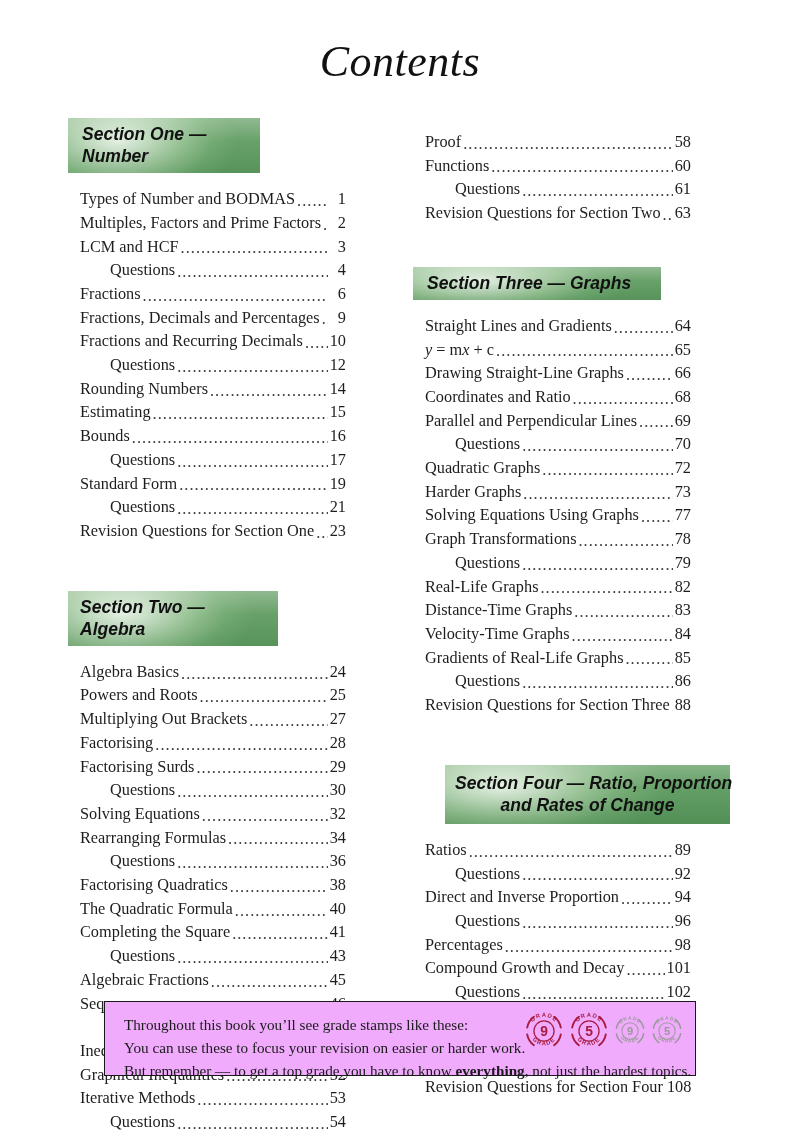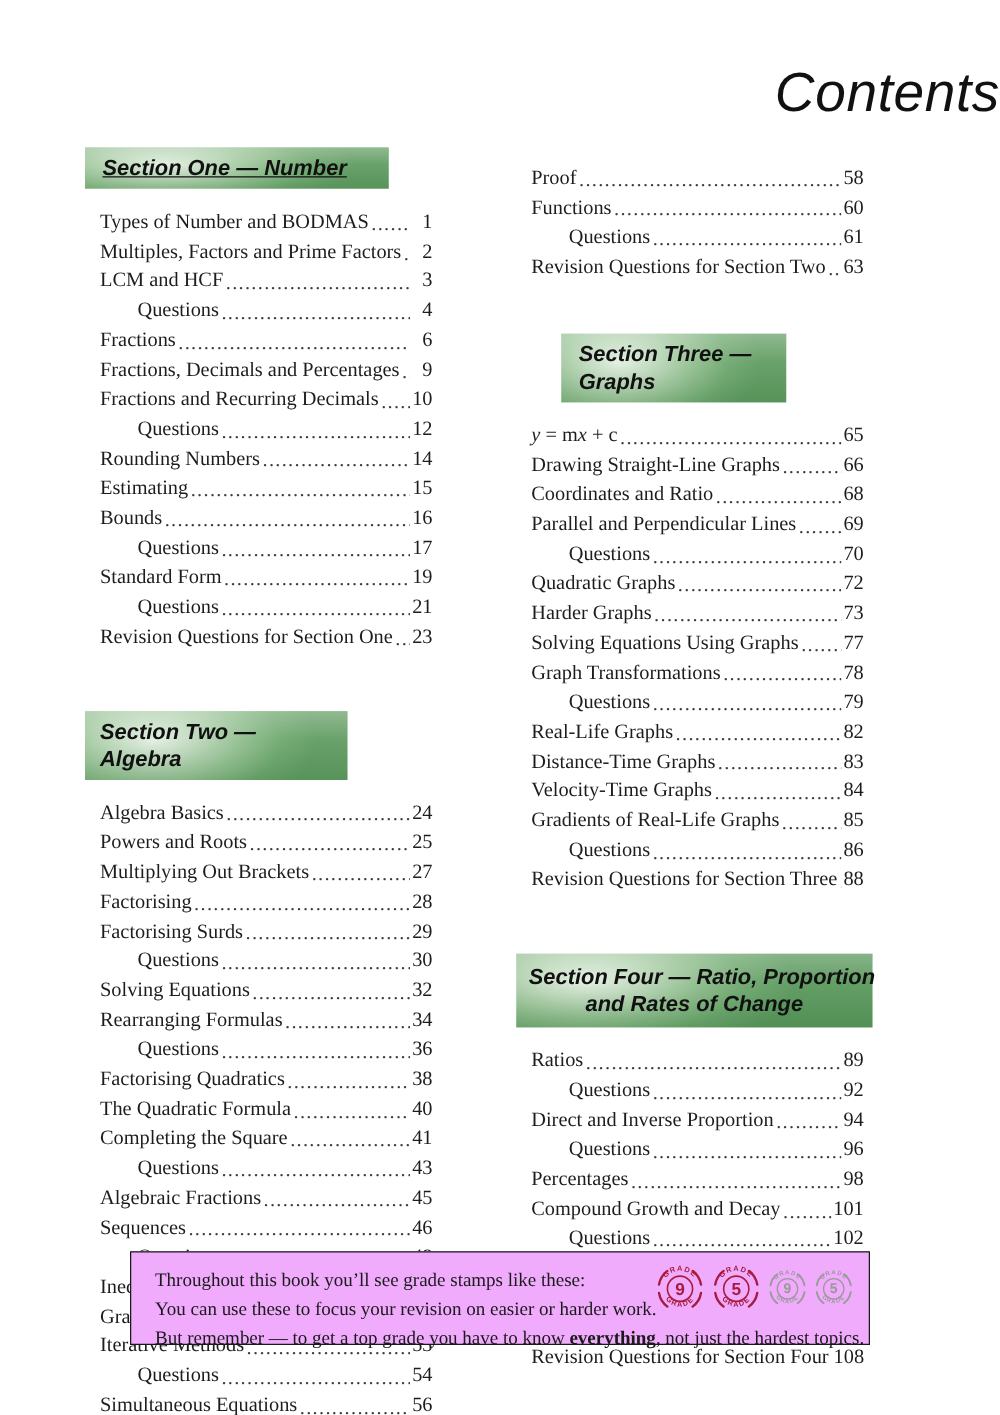--- a/index.html
+++ b/index.html
@@ -12,29 +12,29 @@
     width: 800px;
     height: 1132px;
     position: relative;
     font-family: "Liberation Serif", "DejaVu Serif", serif;
     color: #1a1a1a;
     overflow: hidden;
   }
 
   
   .page-title {
-    text-align: right;
-    font-family: Liberation Sans, sans-serif;
+    text-align: center;
+    font-family: Liberation Serif, serif;
     font-style: italic;
     font-weight: normal;
     font-size: 44px;
     letter-spacing: 0.5px;
     color: #111111;
     margin: 0;
-    padding-top: 46px;
+    padding-top: 33px;
     height: 58px;
     line-height: 58px;
   }
 
   
   .columns {
     position: absolute;
     top: 118px;
     left: 0;
     width: 800px;
@@ -79,26 +79,27 @@
       linear-gradient(to bottom,
         rgba(255,255,255,0.26) 0%,
         rgba(255,255,255,0.04) 40%,
         rgba(0,70,20,0.12) 100%),
       radial-gradient(ellipse 58% 105% at 20% 36%,
         #e2efe1 0%,
         #c0dabd 24%,
         #91be8e 52%,
         #6ea76e 76%,
         #5d9a5f 100%);
+    margin-left: 32px;
   }
   .banner-line { display: block; white-space: nowrap; }
 
-  .sec-one   { width: 243px; text-decoration: underline; }
+  .sec-one   { width: 192px; }
   .sec-two   { width: 210px; padding-left: 12px; }
-  .sec-three { width: 180px; margin-left: 36px; }
+  .sec-three { width: 248px; }
   .sec-four  { width: 285px; }
 
   
   .entries { margin: 12px; padding: 0; }
   .gap-after-list { height: 36px; }
   .gap-after-list-sm { height: 30px; }
 
   
   .toc-row {
     display: flex;
@@ -391,20 +392,25 @@
         </div>
         <div class="toc-row">
           <span class="label">Revision Questions for Section Two</span>
           <span class="leader"></span>
           <span class="page">63</span>
         </div>
       </div>
       <div class="gap-after-list-sm"></div>
       <div class="section-banner sec-three">Section Three — Graphs</div>
       <div class="entries">
+        <div class="toc-row">
+          <span class="label">Straight Lines and Gradients</span>
+          <span class="leader"></span>
+          <span class="page">64</span>
+        </div>
         <div class="toc-row">
           <span class="label"><i class="mathvar">y</i> = m<i class="mathvar">x</i> + c</span>
           <span class="leader"></span>
           <span class="page">65</span>
         </div>
         <div class="toc-row">
           <span class="label">Drawing Straight-Line Graphs</span>
           <span class="leader"></span>
           <span class="page">66</span>
         </div>

